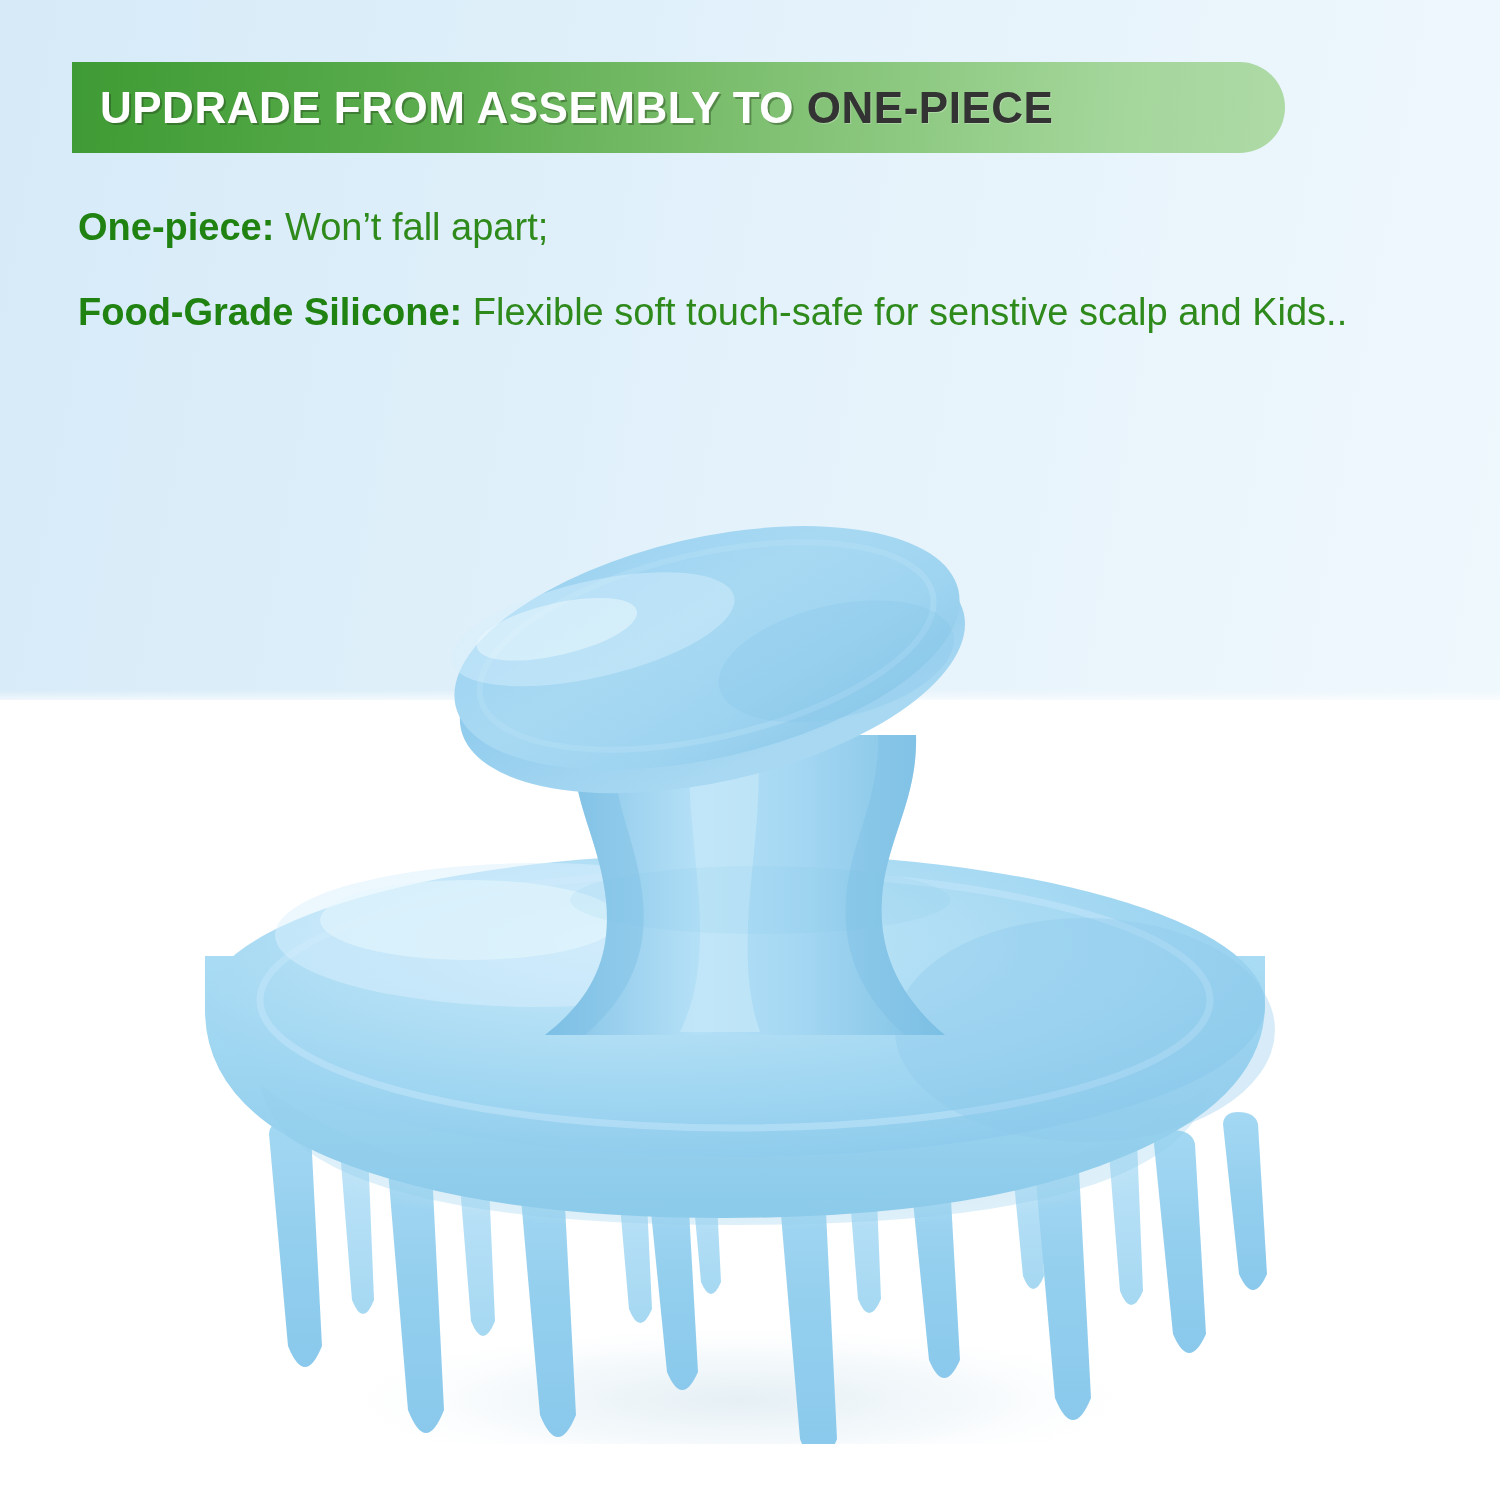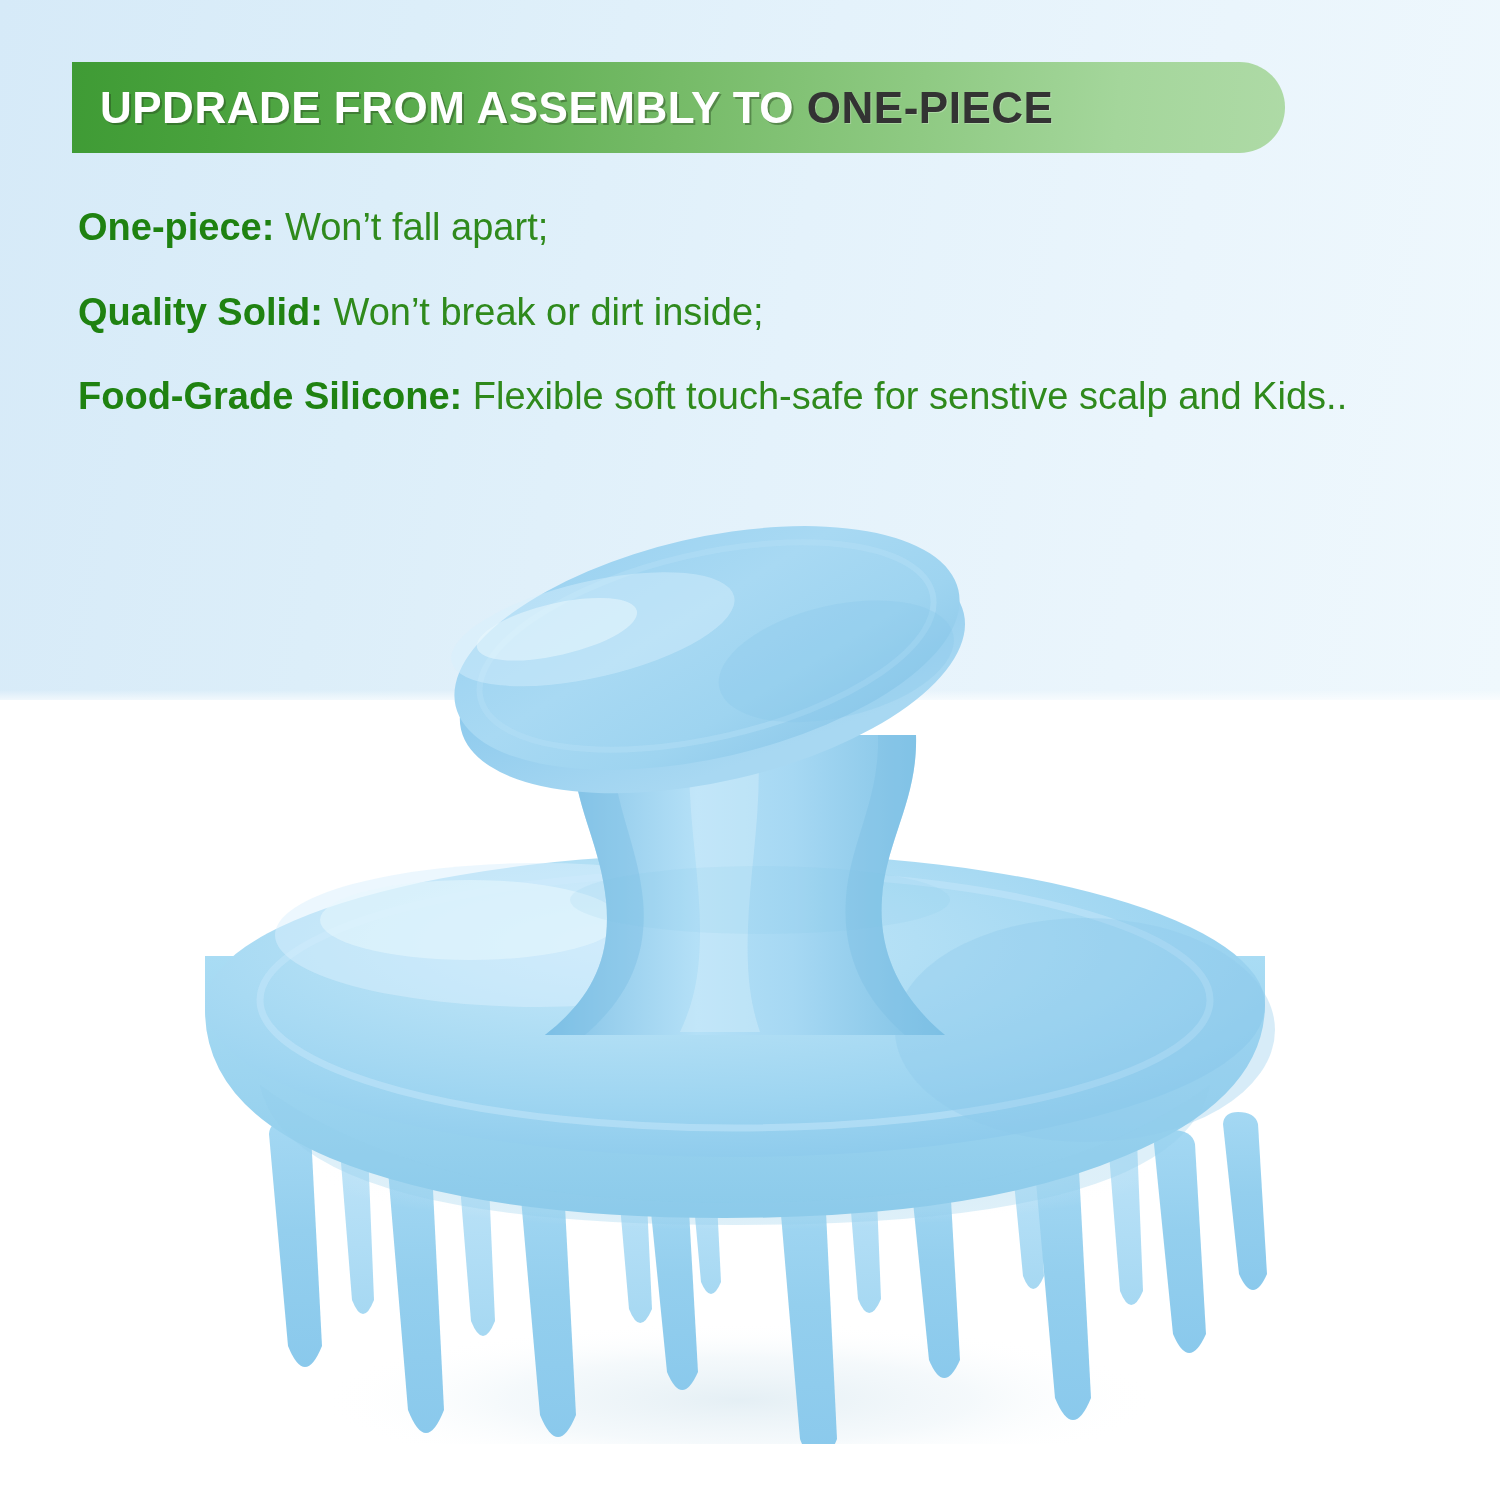--- a/index.html
+++ b/index.html
@@ -136,23 +136,20 @@
         <span class="hl-white">UPDRADE FROM ASSEMBLY TO </span><span class="hl-dark">ONE-PIECE</span>
       </div>
     </div>
 
     <div id="features">
 
       <div class="feature-line">
         <span class="f-label">One-piece:</span><span class="f-text"> Won’t fall apart;</span>
       </div>
 
-      <div class="feature-line">
-        <span class="f-label">Quality Solid:</span><span class="f-text"> Won’t break or dirt inside;</span>
-      </div>
 
 
       <div class="feature-line">
         <span class="f-label">Food-Grade Silicone:</span><span class="f-text"> Flexible soft touch-safe for senstive scalp and Kids..</span>
       </div>
 
     </div>
 
     <div id="panel-fade"></div>
   </div>

